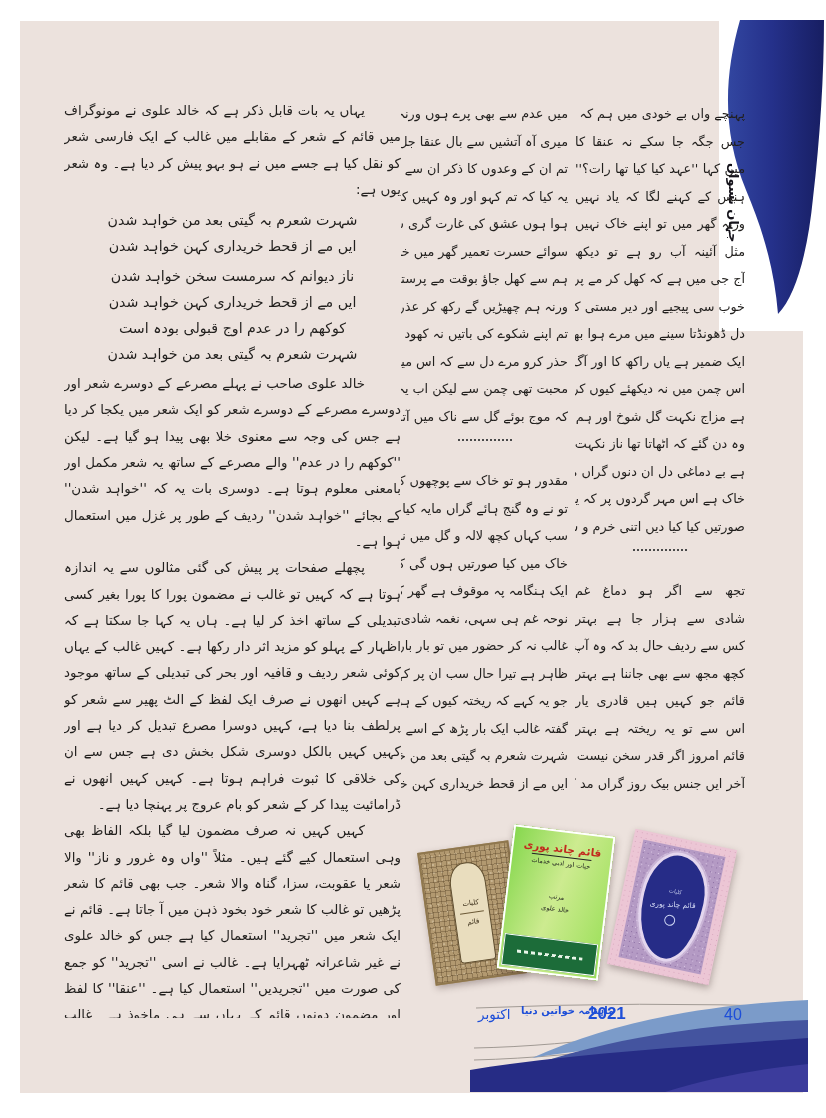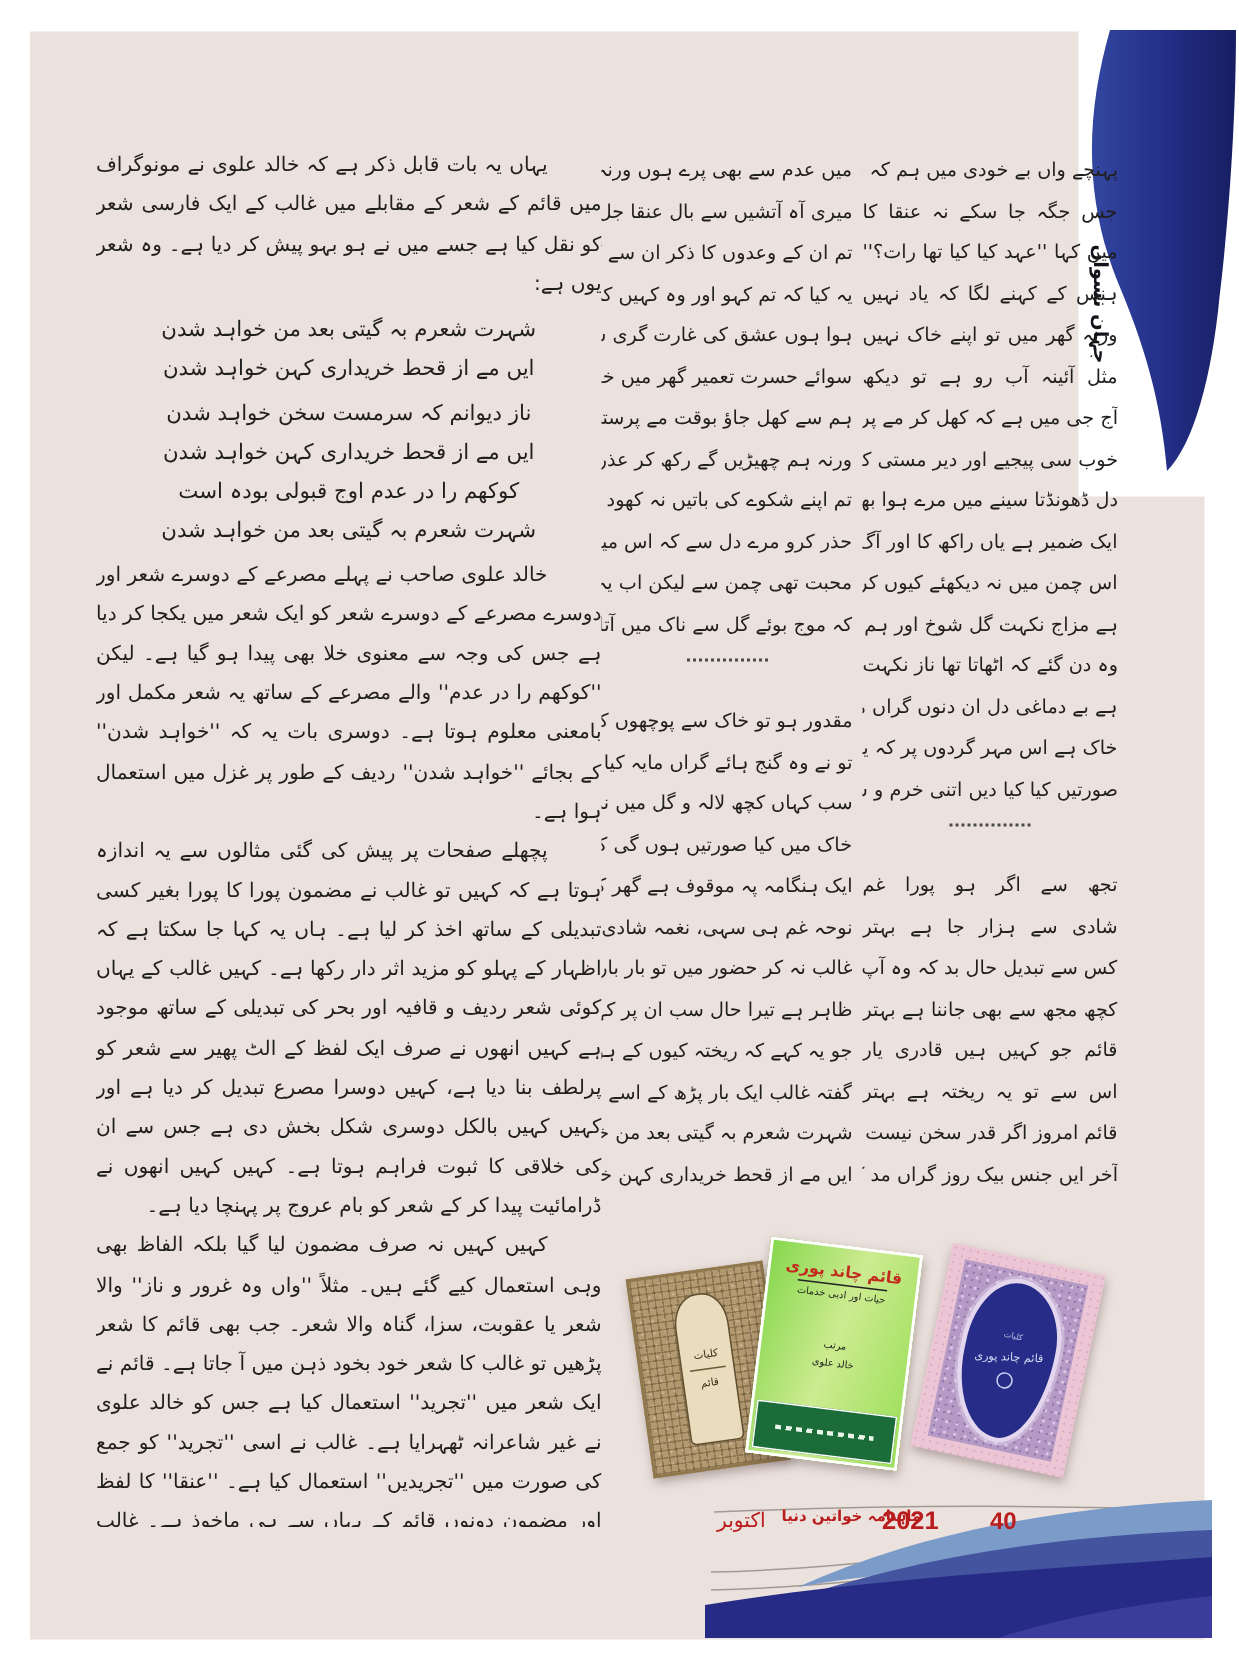--- a/index.html
+++ b/index.html
@@ -61,26 +61,26 @@
   .b3-blob{width:60px;height:104px;background:#262c87;
         border-radius:48% 52% 46% 54%/42% 40% 58% 52%;
         box-shadow:0 0 0 3px #e4d6ee,0 0 0 5px rgba(228,214,238,.45);
         display:flex;flex-direction:column;align-items:center;justify-content:center;gap:6px;
         color:#d6ddf6;direction:rtl;overflow:hidden;}
   .b3-top{font-size:5.5px;opacity:.85;}
   .b3-title{font-size:7.5px;transform:rotate(-9deg);white-space:nowrap;}
   .b3-emblem{width:9px;height:9px;border:1px solid #ccd4f2;border-radius:50%;}
   
   .footer-wave{position:absolute;left:470px;top:1000px;width:338px;height:93px;}
-  .footer-text span{position:absolute;direction:rtl;color:#b91c1c;}
+  .footer-text span{position:absolute;direction:rtl;color:#1d4ed8;}
   .f-month{left:478px;top:1006px;font-size:13.5px;}
   .f-mag{left:521px;top:1005px;font-size:10px;font-weight:bold;}
   .f-year{left:588px;top:1004px;font-size:17px;font-weight:bold;
         font-family:"Liberation Sans",sans-serif;direction:ltr;}
-  .f-page{left:660px;top:1006px;font-size:16px;font-weight:bold;
+  .f-page{left:724px;top:1006px;font-size:16px;font-weight:normal;
         font-family:"Liberation Sans",sans-serif;direction:ltr;}
 </style>
 </head>
 <body>
 
 <div class="page">
   <div class="paper"></div>
   <div class="corner-notch"></div>
 
   <svg class="corner-wave" viewBox="0 0 110 310" aria-hidden="true">
@@ -160,23 +160,23 @@
         <div class="poem-line">ایک ضمیر ہے یاں راکھ کا اور آگ دبی ہے</div>
         <div class="poem-line">اس چمن میں نہ دیکھئے کیوں کر بسر ہو اے نسیم</div>
         <div class="poem-line">ہے مزاج نکہت گل شوخ اور ہم بے دماغ</div>
         <div class="poem-line">وہ دن گئے کہ اٹھاتا تھا ناز نکہت گل</div>
         <div class="poem-line">ہے بے دماغی دل ان دنوں گراں مجھ کو</div>
         <div class="poem-line">خاک ہے اس مہر گردوں پر کہ یوں ماضی کے بیچ</div>
         <div class="poem-line">صورتیں کیا کیا دیں اتنی خرم و شاداب، باب</div>
       </div>
     <div class="divider"></div>
     <div>
-        <div class="poem-line">تجھ سے اگر ہو پورا غم</div>
+        <div class="poem-line">تجھ سے اگر ہو دماغ غم</div>
         <div class="poem-line">شادی سے ہزار جا ہے بہتر</div>
-        <div class="poem-line">کس سے تبدیل حال بد کہ وہ آپ</div>
+        <div class="poem-line">کس سے ردیف حال بد کہ وہ آپ</div>
         <div class="poem-line">کچھ مجھ سے بھی جاننا ہے بہتر</div>
         <div class="poem-line">قائم جو کہیں ہیں قادری یار</div>
         <div class="poem-line">اس سے تو یہ ریختہ ہے بہتر</div>
         <div class="poem-line">قائم امروز اگر قدر سخن نیست چہ شد</div>
         <div class="poem-line">آخر ایں جنس بیک روز گراں مد کرود</div>
       </div>
     <div class="divider low"></div>
   </div>
 
   <div class="book book1">

